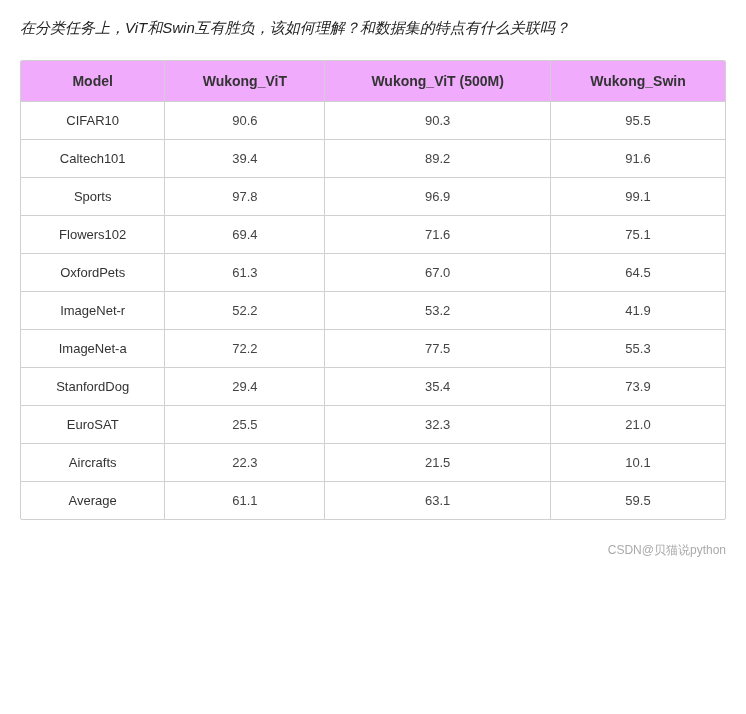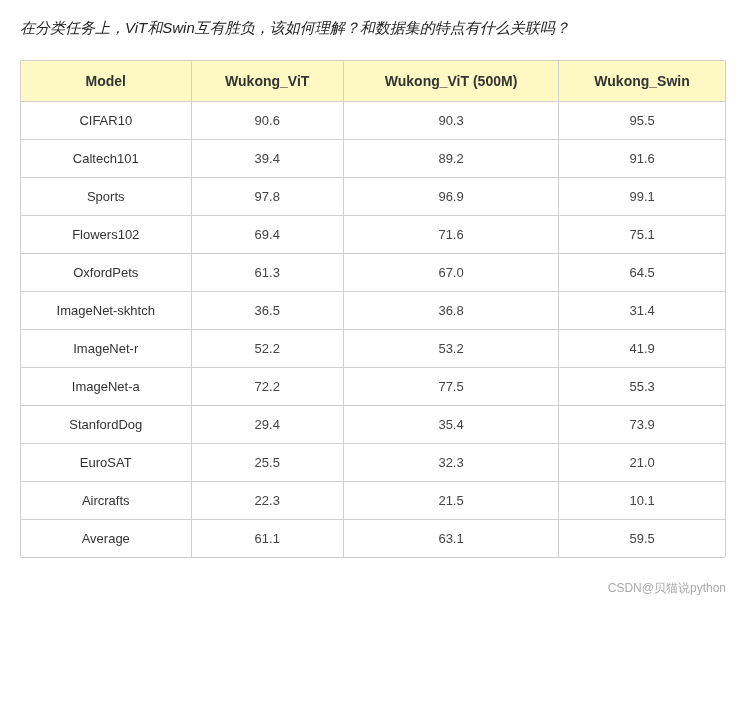--- a/index.html
+++ b/index.html
@@ -27,21 +27,21 @@
       width: 100%;
       border: 1px solid #d0d0d0;
       border-radius: 2px;
       overflow: hidden;
     }
     table {
       width: 100%;
       border-collapse: collapse;
     }
     thead tr {
-      background: #fef9c3;
+      background: #f0abfc;
     }
     thead th {
       padding: 12px 16px;
       text-align: center;
       font-weight: 600;
       font-size: 14px;
       border-bottom: 1px solid #d0d0d0;
       border-right: 1px solid #d0d0d0;
       color: #333;
     }
@@ -118,26 +118,20 @@
           <td>71.6</td>
           <td>75.1</td>
         </tr>
         <tr>
           <td>OxfordPets</td>
           <td>61.3</td>
           <td>67.0</td>
           <td>64.5</td>
         </tr>
         <tr>
-          <td>ImageNet-skhtch</td>
-          <td>36.5</td>
-          <td>36.8</td>
-          <td>31.4</td>
-        </tr>
-        <tr>
           <td>ImageNet-r</td>
           <td>52.2</td>
           <td>53.2</td>
           <td>41.9</td>
         </tr>
         <tr>
           <td>ImageNet-a</td>
           <td>72.2</td>
           <td>77.5</td>
           <td>55.3</td>

